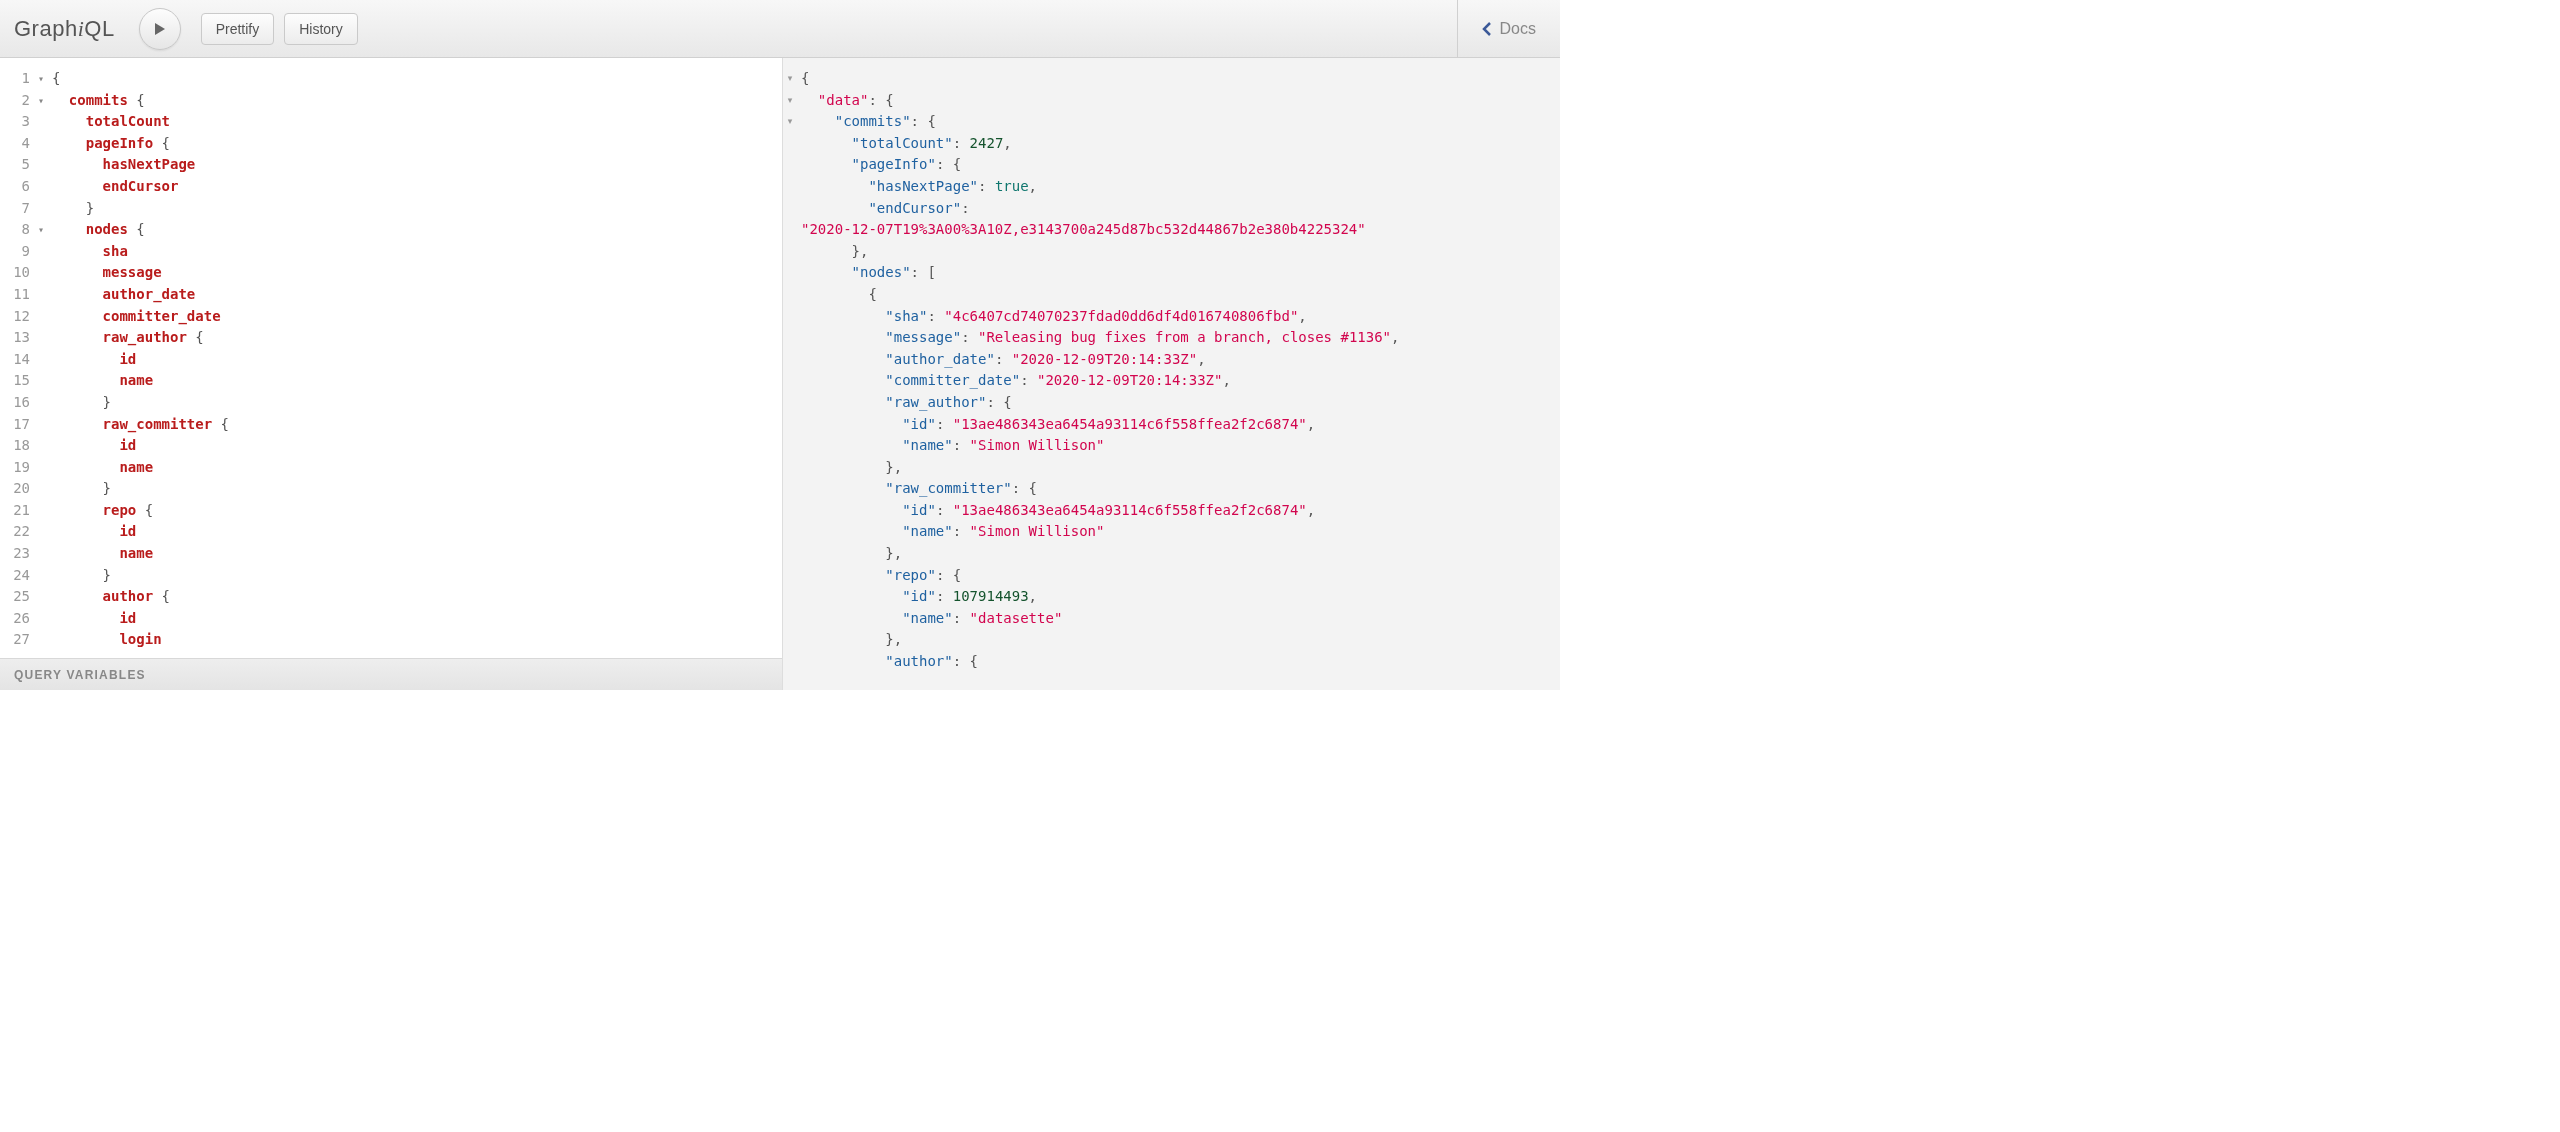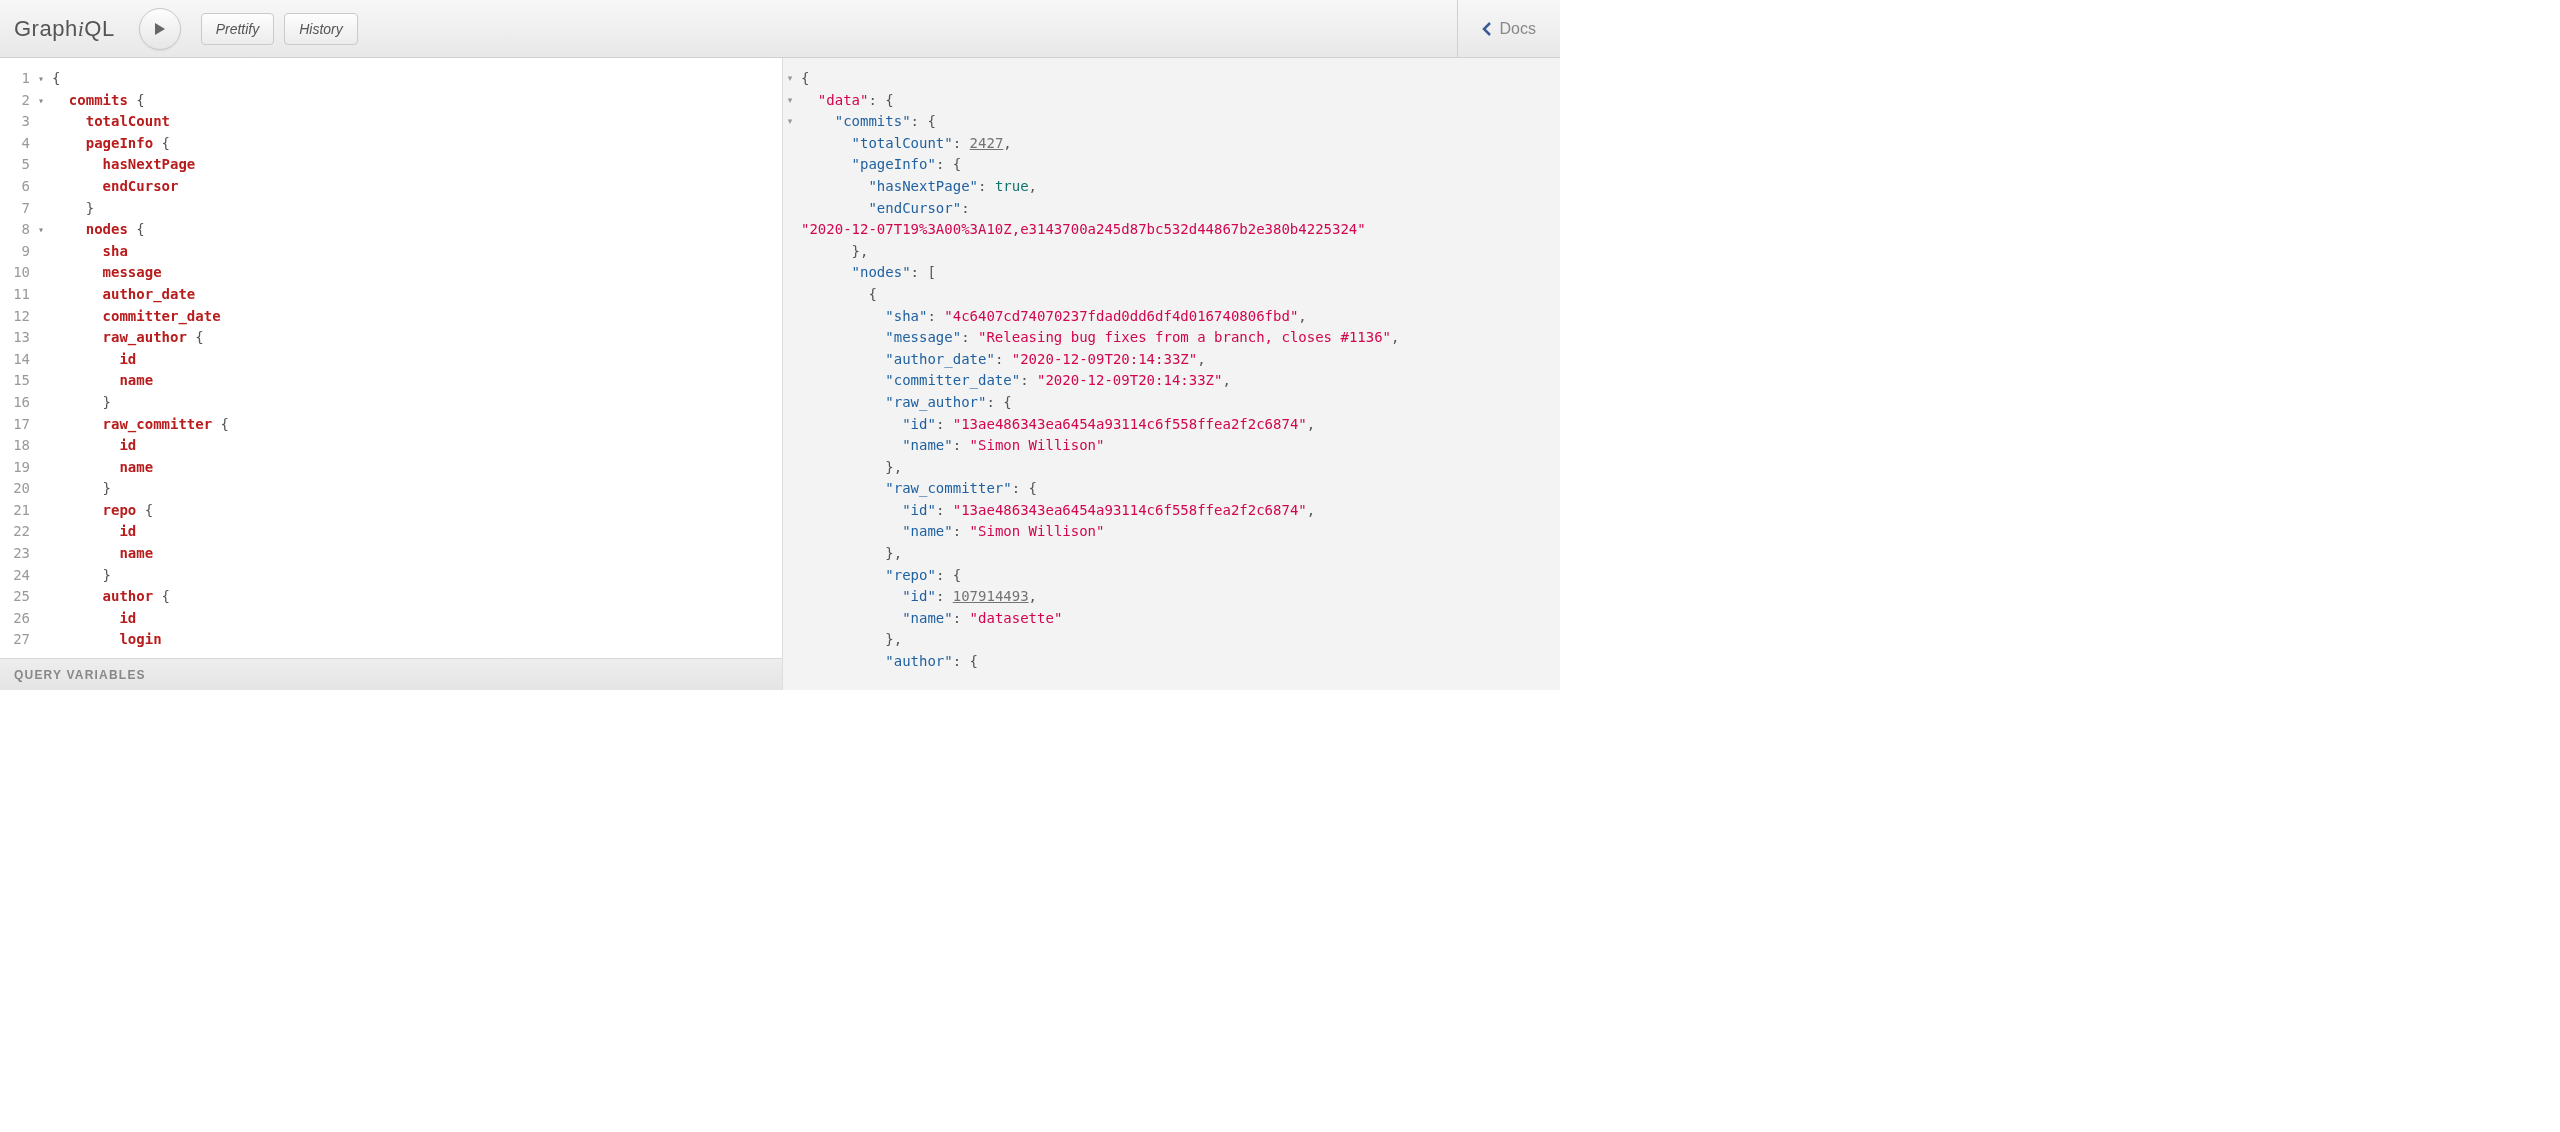--- a/index.html
+++ b/index.html
@@ -41,21 +41,20 @@
 .tb-btn {
   height: 32px;
   padding: 0 14px;
   background: linear-gradient(#fdfdfd, #ececec);
   border: 1px solid #cacaca;
   border-radius: 4px;
   font-size: 14px;
   color: #555;
   cursor: pointer;
   margin-right: 10px;
-  font-style: italic;
 }
 .docs-wrap {
   position: absolute;
   right: 0; top: 0; bottom: 0;
   display: flex; align-items: center;
   padding: 0 24px;
   border-left: 1px solid #d0d0d0;
   cursor: pointer;
   justify-content: flex-end;
 }
@@ -148,21 +147,21 @@
   color: #555;
   overflow: hidden;
 }
 .result-wrap { display: flex; height: 100%; }
 
 
 .kw { color: #b91c1c; font-weight: bold; } 
 .pn { color: #555; }    
 .key { color: #1f61a0; } 
 .str { color: #d2054e; }
-.num { color: #737373; text-decoration: underline; }
+.num { color: #14532d; }
 .bool { color: #0f766e; }
 </style>
 </head>
 <body>
 
 <div class="topbar">
   <div class="logo">
     <span>Graph</span><span class="i">i</span><span>QL</span>
   </div>
   <div class="play-btn">

